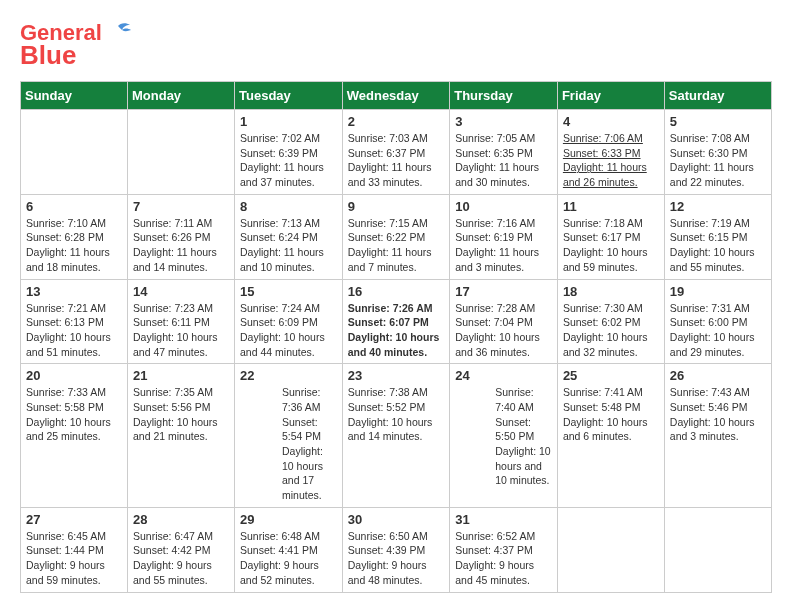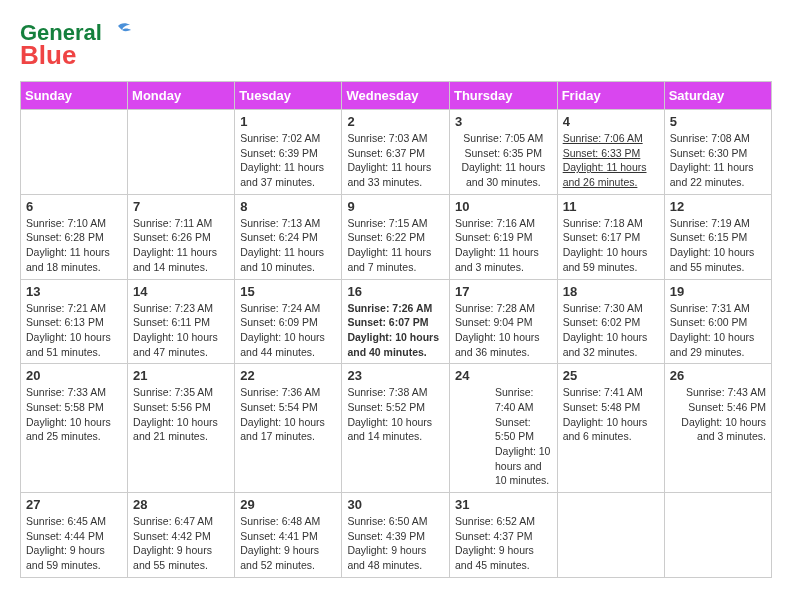--- a/index.html
+++ b/index.html
@@ -27,21 +27,21 @@
     .subtitle {
       font-size: 16px;
       color: #555;
     }
     .calendar {
       width: 100%;
       border-collapse: collapse;
       border: 1px solid #ccc;
     }
     .calendar th {
-      background-color: #d946ef;
+      background-color: #15803d;
       color: #fff;
       font-size: 13px;
       font-weight: bold;
       padding: 6px 4px;
       text-align: left;
       border: 1px solid #ccc;
     }
     .calendar td {
       border: 1px solid #ccc;
       vertical-align: top;
@@ -68,21 +68,21 @@
       gap: 4px;
     }
   </style>
 </head>
 <body>
 
 <div class="header">
   <div class="logo-wrapper">
     <div style="display:flex; flex-direction:column; align-items:flex-start;">
       <div style="display:flex; align-items:center; gap:2px;">
-        <span style="font-size:22px; font-weight:bold; color:#15803d;">General</span>
+        <span style="font-size:22px; font-weight:bold; color:#ef4444;">General</span>
         <svg width="28" height="22" viewBox="0 0 28 22">
           <path d="M14 4 C16 1, 22 0, 26 3 C22 3, 19 5, 18 8 C16 6, 15 5, 14 4Z" fill="#4a90d9"></path>
           <path d="M18 8 C20 6, 24 6, 27 8 C24 9, 21 10, 18 8Z" fill="#4a90d9"></path>
         </svg>
       </div>
       <span style="font-size:26px; font-weight:bold; color:#ef4444; margin-top:-6px;">Blue</span>
     </div>
   </div>
   <div class="title-section">
     <div class="month-title"></div>
@@ -113,21 +113,21 @@
 Daylight: 11 hours and 37 minutes.</div>
         </td>
         <td>
           <span class="day-num">2</span>
           <div class="day-info" style="white-space: pre-line;">Sunrise: 7:03 AM
 Sunset: 6:37 PM
 Daylight: 11 hours and 33 minutes.</div>
         </td>
         <td>
           <span class="day-num">3</span>
-          <div class="day-info" style="white-space: pre-line; text-align: center;">Sunrise: 7:05 AM
+          <div class="day-info" style="white-space: pre-line;">Sunrise: 7:05 AM
 Sunset: 6:35 PM
 Daylight: 11 hours and 30 minutes.</div>
         </td>
         <td>
           <span class="day-num">4</span>
           <div class="day-info" style="white-space: pre-line; text-decoration: underline;">Sunrise: 7:06 AM
 Sunset: 6:33 PM
 Daylight: 11 hours and 26 minutes.</div>
         </td>
         <td>
@@ -202,21 +202,21 @@
         </td>
         <td>
           <span class="day-num">16</span>
           <div class="day-info" style="white-space: pre-line; font-weight: bold;">Sunrise: 7:26 AM
 Sunset: 6:07 PM
 Daylight: 10 hours and 40 minutes.</div>
         </td>
         <td>
           <span class="day-num">17</span>
           <div class="day-info" style="white-space: pre-line;">Sunrise: 7:28 AM
-Sunset: 9:04 PM
+Sunset: 7:04 PM
 Daylight: 10 hours and 36 minutes.</div>
         </td>
         <td>
           <span class="day-num">18</span>
           <div class="day-info" style="white-space: pre-line;">Sunrise: 7:30 AM
 Sunset: 6:02 PM
 Daylight: 10 hours and 32 minutes.</div>
         </td>
         <td>
           <span class="day-num">19</span>
@@ -233,21 +233,21 @@
 Daylight: 10 hours and 25 minutes.</div>
         </td>
         <td>
           <span class="day-num">21</span>
           <div class="day-info" style="white-space: pre-line;">Sunrise: 7:35 AM
 Sunset: 5:56 PM
 Daylight: 10 hours and 21 minutes.</div>
         </td>
         <td>
           <span class="day-num">22</span>
-          <div class="day-info" style="white-space: pre-line;">Sunrise: 7:36 AM
+          <div class="day-info" style="white-space: pre-line; margin-left: 42px;">Sunrise: 7:36 AM
 Sunset: 5:54 PM
 Daylight: 10 hours and 17 minutes.</div>
         </td>
         <td>
           <span class="day-num">23</span>
           <div class="day-info" style="white-space: pre-line;">Sunrise: 7:38 AM
 Sunset: 5:52 PM
 Daylight: 10 hours and 14 minutes.</div>
         </td>
         <td>
@@ -257,30 +257,30 @@
 Daylight: 10 hours and 10 minutes.</div>
         </td>
         <td>
           <span class="day-num">25</span>
           <div class="day-info" style="white-space: pre-line;">Sunrise: 7:41 AM
 Sunset: 5:48 PM
 Daylight: 10 hours and 6 minutes.</div>
         </td>
         <td>
           <span class="day-num">26</span>
-          <div class="day-info" style="white-space: pre-line; text-align: right;">Sunrise: 7:43 AM
+          <div class="day-info" style="white-space: pre-line;">Sunrise: 7:43 AM
 Sunset: 5:46 PM
 Daylight: 10 hours and 3 minutes.</div>
         </td>
       </tr>
       <tr>
         <td>
           <span class="day-num">27</span>
           <div class="day-info" style="white-space: pre-line;">Sunrise: 6:45 AM
-Sunset: 4:44 PM
+Sunset: 1:44 PM
 Daylight: 9 hours and 59 minutes.</div>
         </td>
         <td>
           <span class="day-num">28</span>
           <div class="day-info" style="white-space: pre-line;">Sunrise: 6:47 AM
 Sunset: 4:42 PM
 Daylight: 9 hours and 55 minutes.</div>
         </td>
         <td>
           <span class="day-num">29</span>

